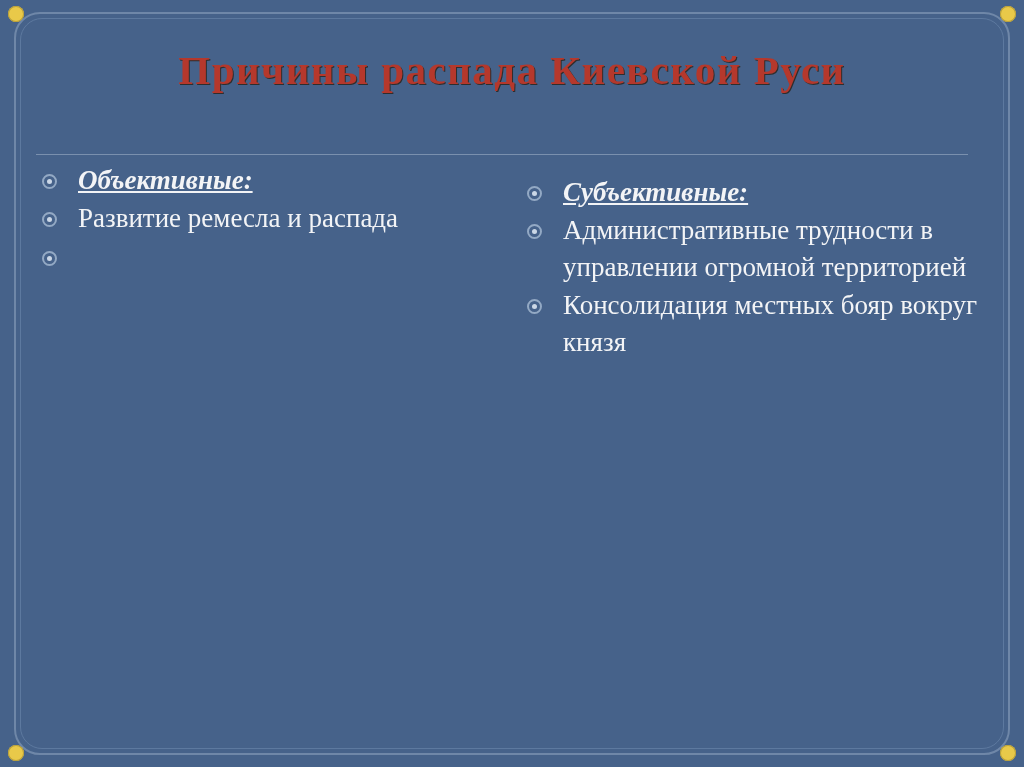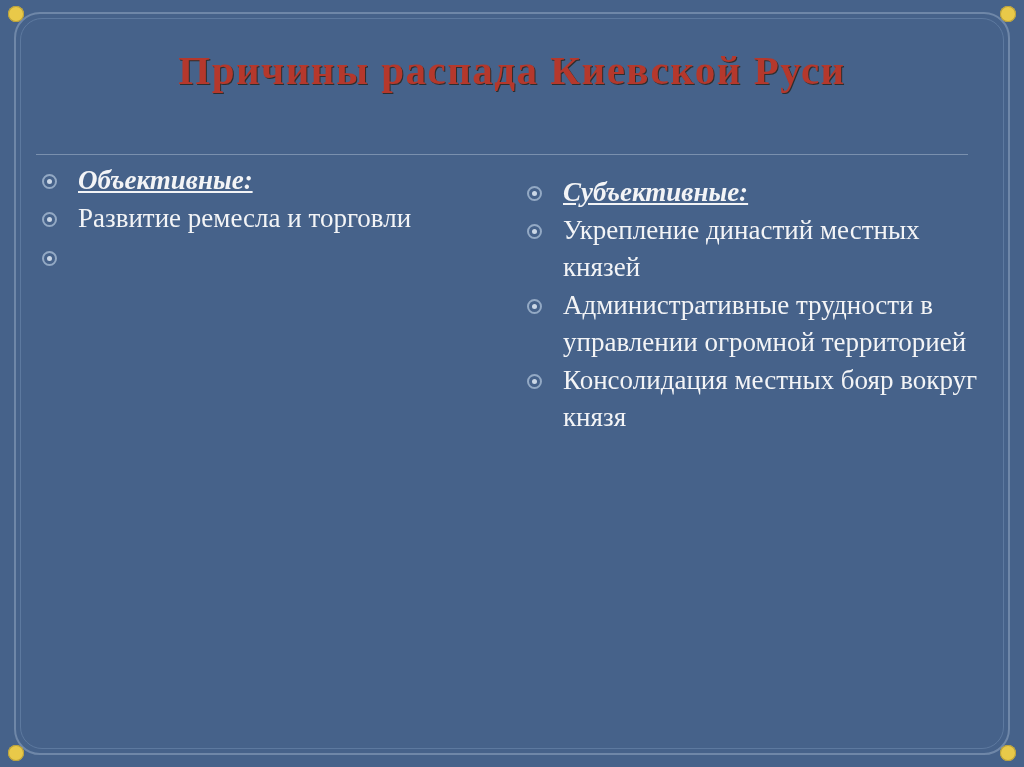--- a/index.html
+++ b/index.html
@@ -152,37 +152,33 @@
   <div class="columns">
 
     <div class="col left">
       <ul class="bullets">
         <li class="heading">
           <span class="bullet-icon"></span>
           <span>Объективные:</span>
         </li>
         <li>
           <span class="bullet-icon"></span>
-          <span>Развитие ремесла и торговли</span>
+          <span>Развитие ремесла и распада</span>
         </li>
         <li>
           <span class="bullet-icon"></span>
         </li>
       </ul>
     </div>
 
     <div class="col right">
       <ul class="bullets">
         <li class="heading">
           <span class="bullet-icon"></span>
           <span>Субъективные:</span>
-        </li>
-        <li>
-          <span class="bullet-icon"></span>
-          <span>Укрепление династий местных князей</span>
         </li>
         <li>
           <span class="bullet-icon"></span>
           <span>Административные трудности в управлении огромной территорией</span>
         </li>
         <li>
           <span class="bullet-icon"></span>
           <span>Консолидация местных бояр вокруг князя</span>
         </li>
       </ul>

